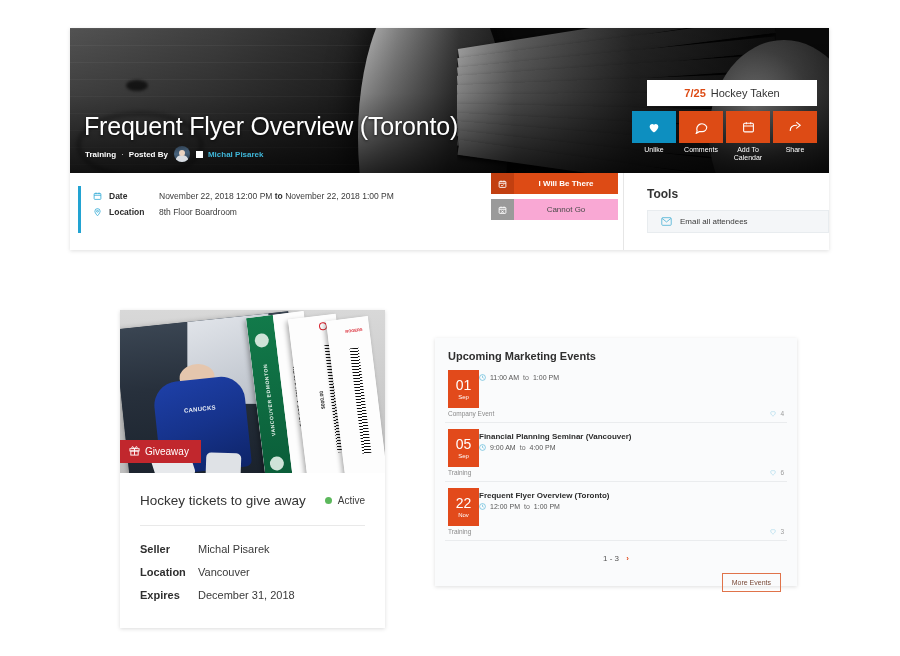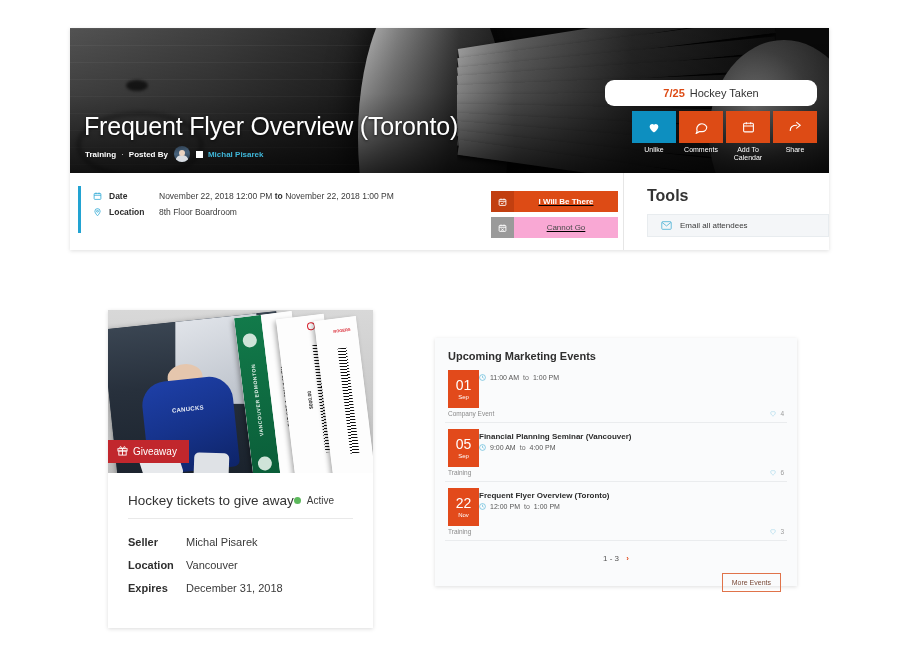--- a/index.html
+++ b/index.html
@@ -84,23 +84,23 @@
   .avatar:before {
     content:""; position:absolute; left:50%; bottom:-1px; transform:translateX(-50%);
     width:13px; height:8px; border-radius:6px 6px 0 0; background:#d9dde2;
   }
   .pres-sq { width: 7px; height: 7px; background: #ffffff; flex: none; }
   .poster-name { color: #3fb6d8; font-weight: 700; }
 
   
   .spots {
     position: absolute; right: 12px; top: 52px;
-    width: 212px; height: 26px; background: #ffffff;
+    width: 170px; height: 26px; background: #ffffff;
     display: flex; align-items: center; justify-content: center; gap: 5px;
-    font-size: 11px; color: #333; border-radius: 9px;
+    font-size: 11px; color: #333;
   }
   .spots .num { color: #dd4b15; font-weight: 700; }
   .acts { position: absolute; right: 12px; top: 83px; display: flex; gap: 3px; }
   .act { width: 44px; }
   .act-box {
     width: 44px; height: 32px; display: flex; align-items: center; justify-content: center;
     background: #dd4b15;
   }
   .act-box.like { background: #0d8fc0; }
   .act-label {
@@ -112,48 +112,48 @@
   
   .details { position: relative; height: 77px; display: flex; }
   .accent { position: absolute; left: 8px; top: 13px; width: 3px; height: 47px; background: #22a3d2; }
   .dl { padding: 18px 0 0 22px; width: 430px; }
   .drow { display: flex; align-items: center; gap: 6px; margin-bottom: 6px; font-size: 8.5px; }
   .drow .ico { width: 11px; display: flex; justify-content: center; color: #22a3d2; }
   .drow .lbl { font-weight: 700; color: #2d2d2d; width: 44px; }
   .drow .val { color: #3a3a3a; }
   .drow .val .to { font-weight: 700; color: #2d2d2d; }
 
-  .rsvp { padding-top: 18px; width: 135px; text-decoration: underline; }
+  .rsvp { padding-top: 0; width: 135px; }
   .rbtn {
     width: 127px; height: 21px; display: flex; align-items: center;
     margin-bottom: 5px; cursor: pointer;
   }
   .rbtn .rico {
     width: 23px; height: 21px; display: flex; align-items: center; justify-content: center;
   }
   .rbtn .rtxt { flex: 1; text-align: center; font-size: 8px; }
   .rbtn.go { background: #dd4b15; }
   .rbtn.go .rico { background: #c23f10; }
   .rbtn.go .rtxt { color: #ffffff; font-weight: 700; }
   .rbtn.no { background: #f9a8d4; }
   .rbtn.no .rico { background: #9a9a9a; }
   .rbtn.no .rtxt { color: #4a4a4a; }
 
   .tools { padding: 14px 0 0 23px; border-left: 1px solid #e6e6e6; flex: 1; }
-  .tools h4 { font-size: 16px; color: #333; font-weight: 700; margin-bottom: 9px; }
+  .tools h4 { font-size: 12px; color: #333; font-weight: 700; margin-bottom: 9px; }
   .tool-row {
     width: 182px; height: 23px; background: #f4f6f8; border: 1px solid #e8ecef;
     display: flex; align-items: center; gap: 8px; padding-left: 13px;
     font-size: 8px; color: #3a3a3a; cursor: pointer;
   }
   .tool-row .tico { color: #5bb8d8; display: flex; }
 
   
   .give-card {
-    position: absolute; left: 108px; top: 310px;
+    position: absolute; left: 120px; top: 310px;
     width: 265px; height: 318px; background: #ffffff;
     box-shadow: 0 1px 4px rgba(0,0,0,0.14);
   }
   .give-img { position: relative; width: 100%; height: 163px; overflow: hidden; background: #cfcfcf; }
   .gi-bg { position: absolute; inset: 0; background: linear-gradient(180deg,#d8d8d8,#bfbfbf); }
   .photo-frame {
     position: absolute; left: 2px; top: 10px; width: 175px; height: 160px;
     transform: rotate(-6deg); overflow: hidden;
     background: #1d2a3a;
     box-shadow: 0 2px 6px rgba(0,0,0,0.4);
@@ -210,22 +210,22 @@
     border-radius:50%; border:1.5px solid #d81e2a; }
 
   .give-badge {
     position: absolute; left: 0; bottom: 10px;
     background: #c1272d; color: #fff;
     padding: 5px 12px 5px 9px;
     display: flex; align-items: center; gap: 5px;
     font-size: 10px;
   }
   .give-body { padding: 20px 20px 0 20px; }
-  .gb-top { display: flex; align-items: center; 
-    padding-bottom: 10px; border-bottom: 1px solid #e9e9e9; }
+  .gb-top { display: flex; align-items: center; justify-content: space-between;
+    padding-bottom: 17px; border-bottom: 1px solid #e9e9e9; }
   .gb-title { font-size: 13.5px; color: #333; }
   .gb-status { display: flex; align-items: center; gap: 6px; font-size: 10px; color: #3c3c3c; }
   .gb-dot { width: 7px; height: 7px; border-radius: 50%; background: #5cb85c; }
   .gb-rows { padding-top: 17px; }
   .gb-row { display: flex; margin-bottom: 11px; font-size: 11px; }
   .gb-row .k { width: 58px; font-weight: 700; color: #2f2f2f; }
   .gb-row .v { color: #3a3a3a; }
 
   
   .ev-panel {

